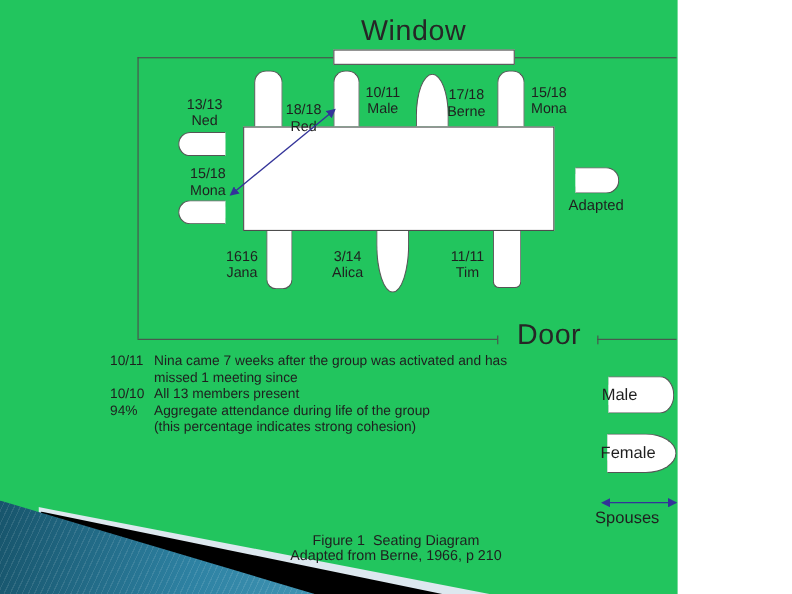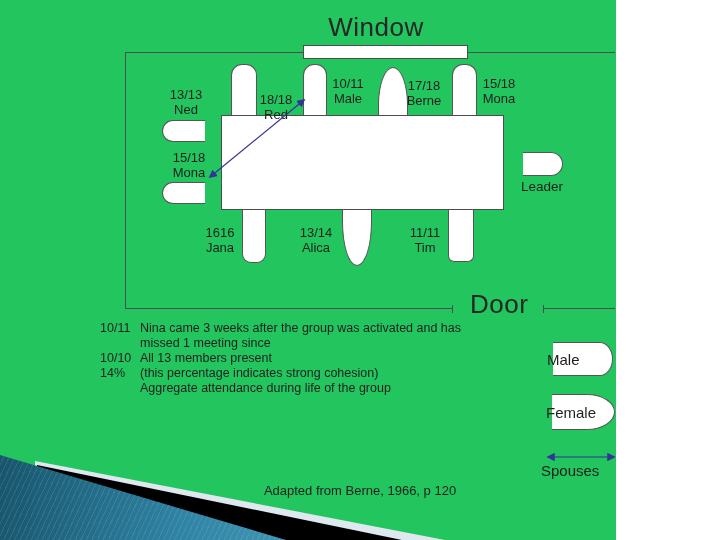--- a/index.html
+++ b/index.html
@@ -129,68 +129,69 @@
   </div>
   <div class="seat-label" style="left:154px;top:88px;">
     <span>13/13</span>
     <span>Ned</span>
   </div>
   <div class="seat-label" style="left:157px;top:151px;">
     <span>15/18</span>
     <span>Mona</span>
   </div>
   <div class="seat-label" style="left:510px;top:180px;font-size:13.5px;">
-    <span>Leader</span>
+    <span>Adapted</span>
   </div>
   <div class="seat-label" style="left:188px;top:226px;">
     <span>1616</span>
     <span>Jana</span>
   </div>
   <div class="seat-label" style="left:284px;top:226px;">
-    <span>13/14</span>
+    <span>3/14</span>
     <span>Alica</span>
   </div>
   <div class="seat-label" style="left:393px;top:226px;">
     <span>11/11</span>
     <span>Tim</span>
   </div>
 
   <div class="key">
     <div class="key-row">
       <span class="key-term">10/11</span>
       <span class="key-desc">
-        <div>Nina came 3 weeks after the group was activated and has</div>
+        <div>Nina came 7 weeks after the group was activated and has</div>
         <div>missed 1 meeting since</div>
       </span>
     </div>
     <div class="key-row">
       <span class="key-term">10/10</span>
       <span class="key-desc">
         <div>All 13 members present</div>
       </span>
     </div>
     <div class="key-row">
-      <span class="key-term">14%</span>
+      <span class="key-term">94%</span>
       <span class="key-desc">
+        <div>Aggregate attendance during life of the group</div>
         <div>(this percentage indicates strong cohesion)</div>
-        <div>Aggregate attendance during life of the group</div>
       </span>
     </div>
   </div>
 
   <div class="legend-shape legend-female">
     <span class="legend-text">Female</span>
   </div>
   <div class="legend-shape legend-male">
     <span class="legend-text">Male</span>
   </div>
   <div class="spouses-label">Spouses</div>
 
   <div class="caption">
-    <div>Adapted from Berne, 1966, p 120</div>
+    <div>Figure 1  Seating Diagram</div>
+    <div>Adapted from Berne, 1966, p 210</div>
   </div>
 
   <div class="swoosh">
     <div class="pale"></div>
     <div class="blackstripe"></div>
     <div class="teal"></div>
   </div>
 
   <svg class="overlay" width="720" height="540">
     <defs>

